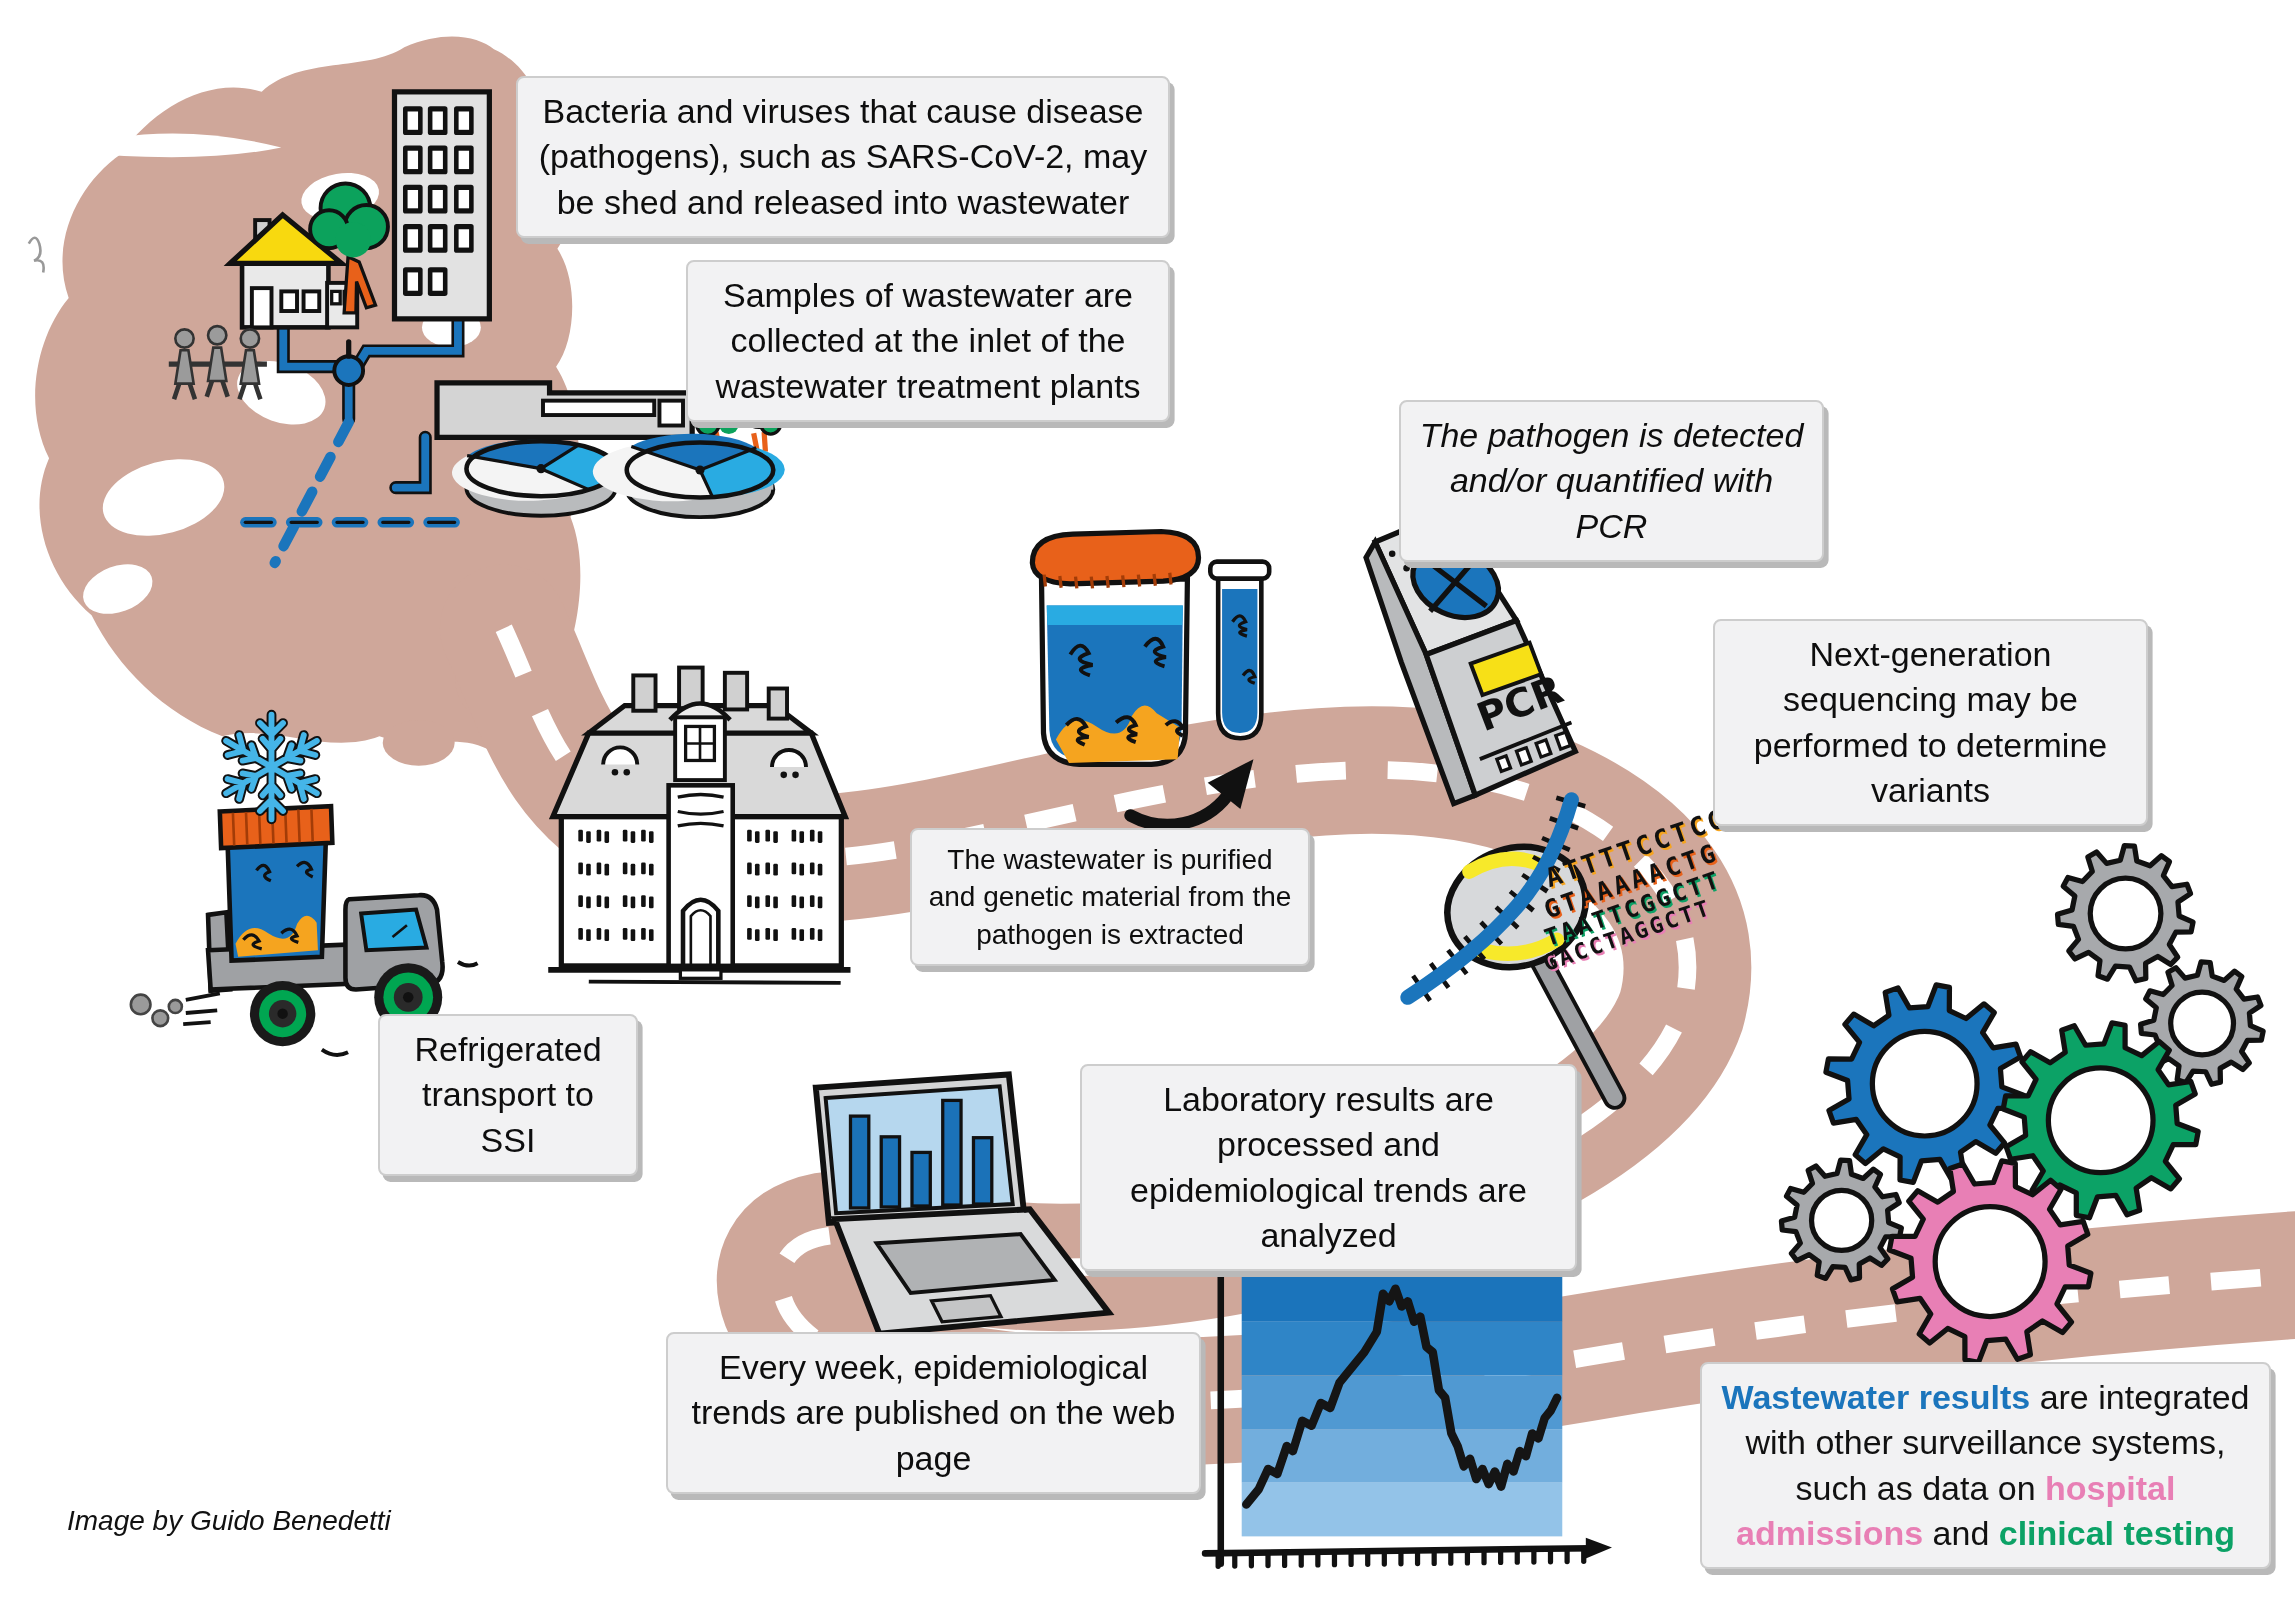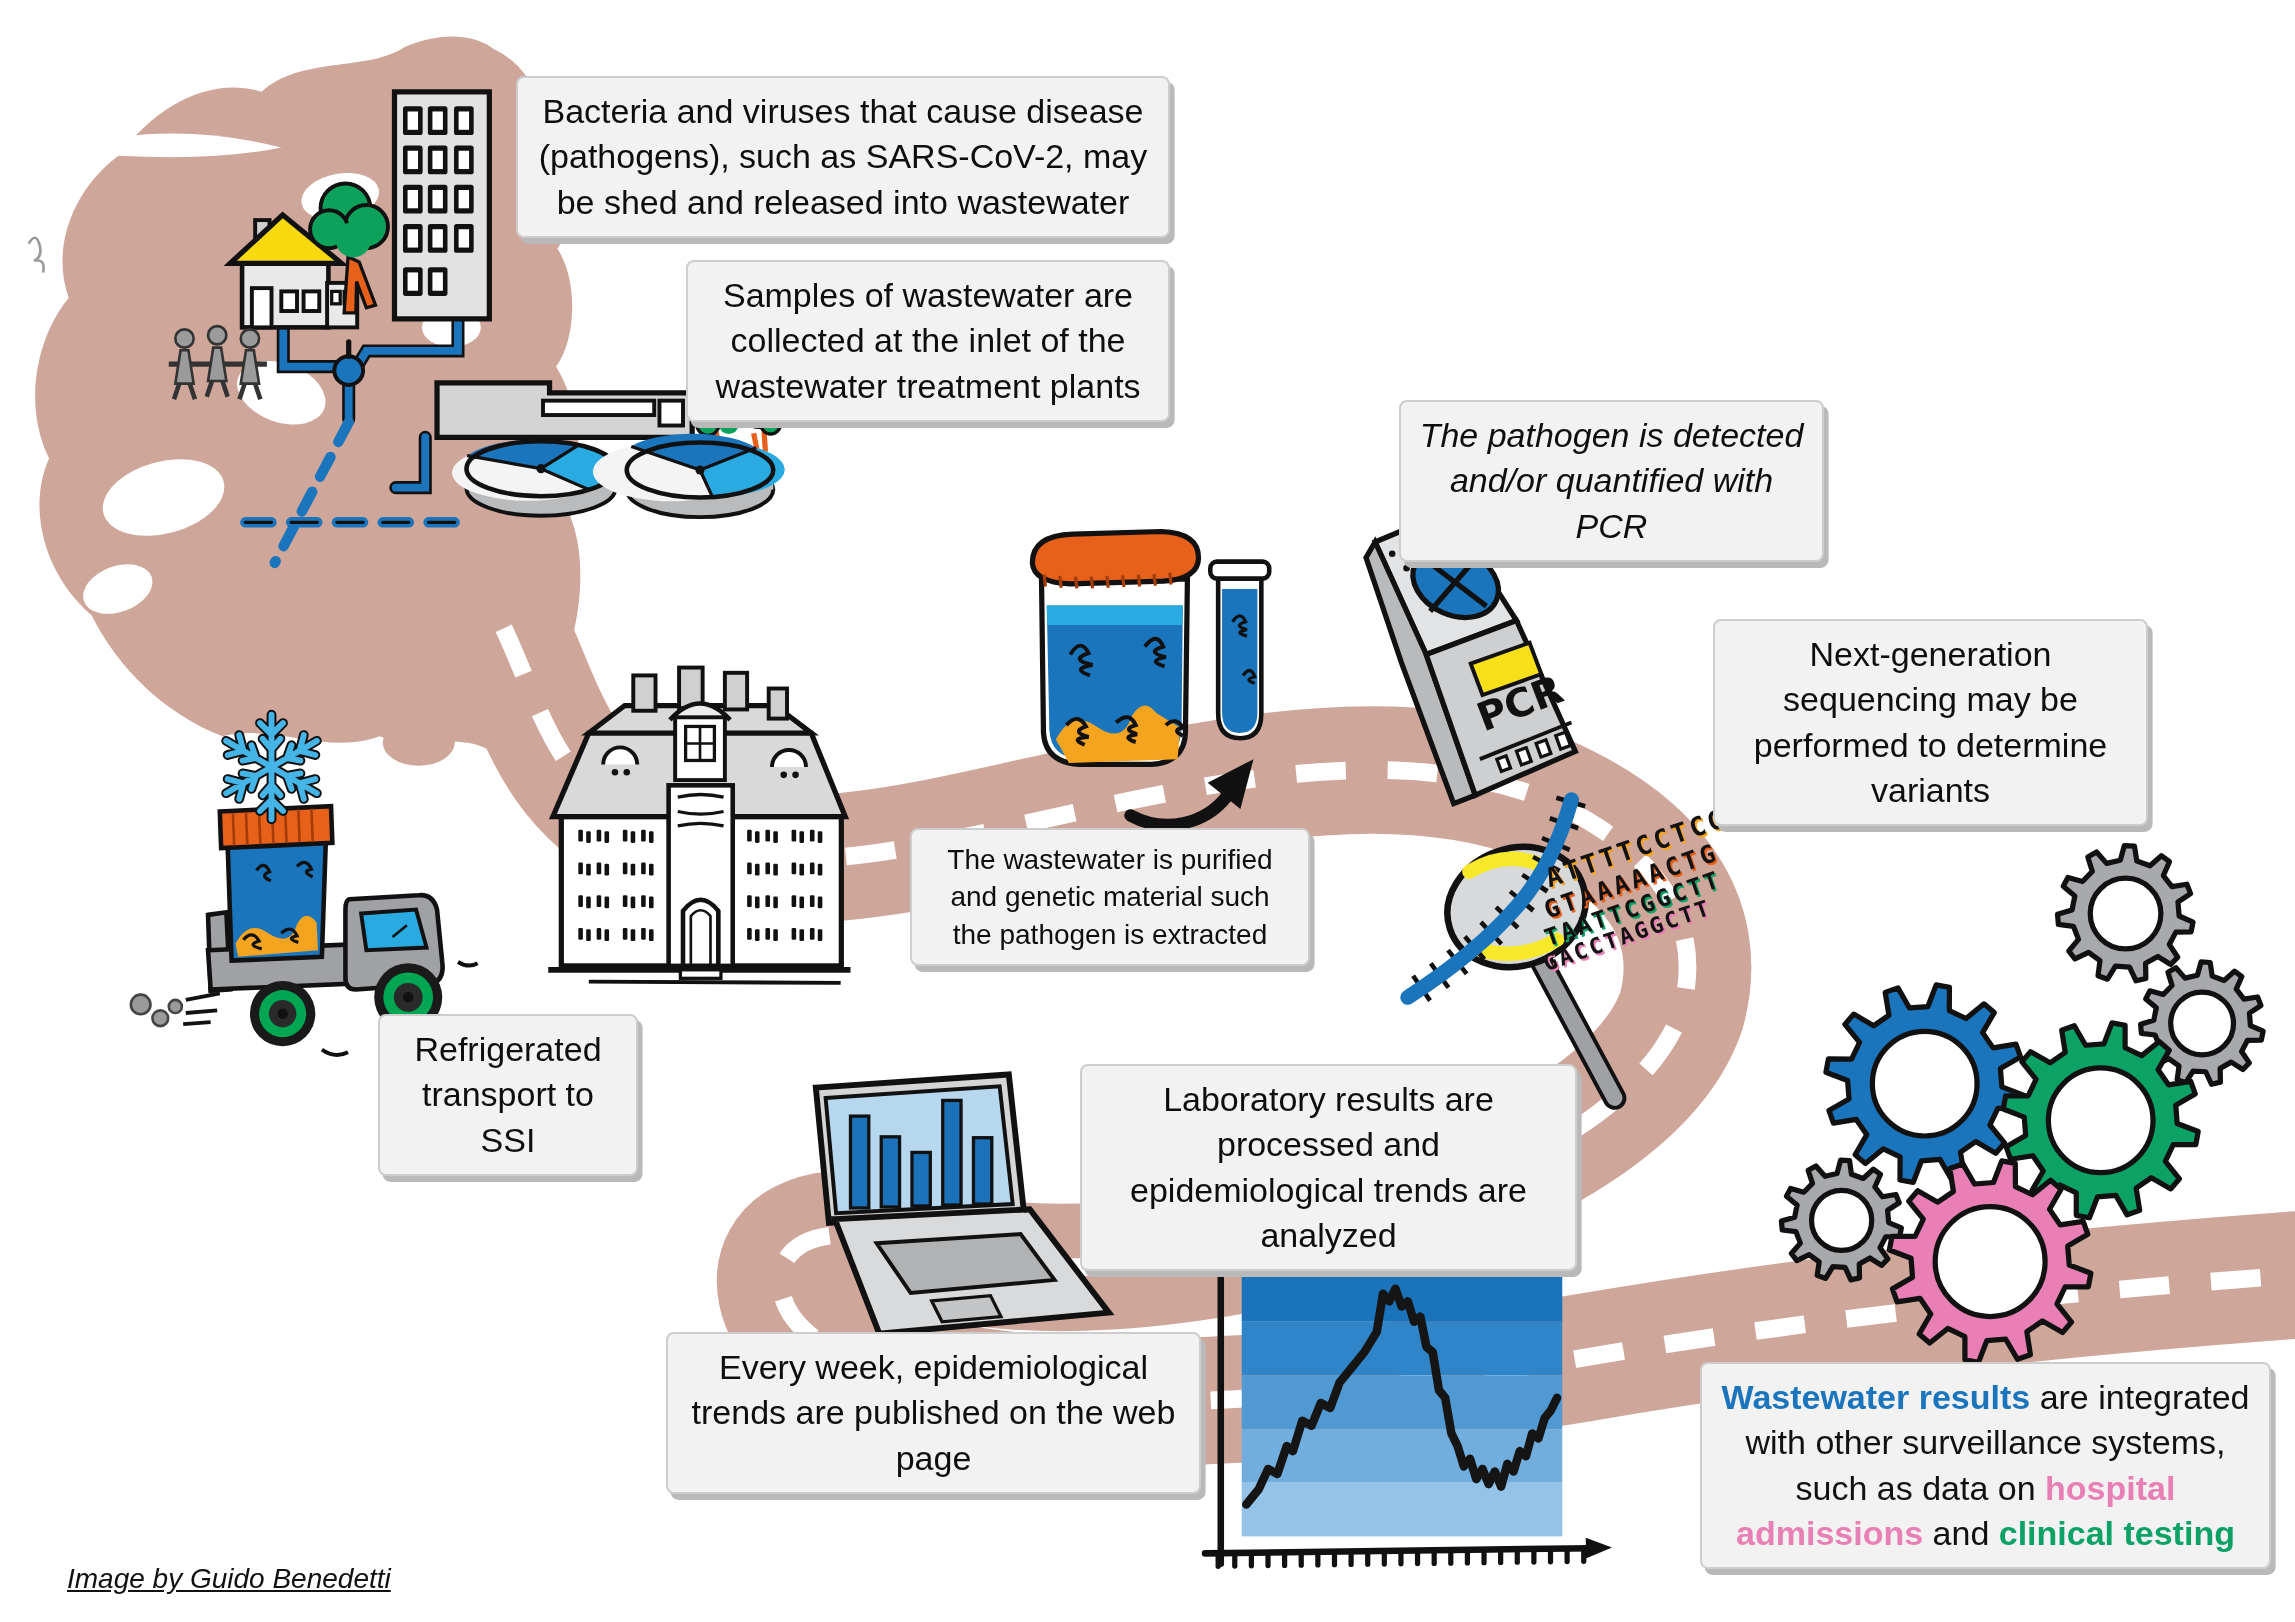--- a/index.html
+++ b/index.html
@@ -477,26 +477,26 @@
 </svg>
 
 <div class="callout" style="left:516px;top:76px;width:654px;">Bacteria and viruses that cause disease (pathogens), such as SARS-CoV-2, may be shed and released into wastewater</div>
 
 <div class="callout" style="left:686px;top:260px;width:484px;">Samples of wastewater are collected at the inlet of the wastewater treatment plants</div>
 
 <div class="callout" style="left:1399px;top:400px;width:425px;font-style:italic;">The pathogen is detected and/or quantified with PCR</div>
 
 <div class="callout" style="left:1713px;top:619px;width:435px;">Next-generation sequencing may be performed to determine variants</div>
 
-<div class="callout" style="left:910px;top:828px;width:400px;font-size:28px;">The wastewater is purified and genetic material such the pathogen is extracted</div>
+<div class="callout" style="left:910px;top:828px;width:400px;font-size:28px;">The wastewater is purified and genetic material from the pathogen is extracted</div>
 
 <div class="callout" style="left:1080px;top:1064px;width:497px;">Laboratory results are processed and epidemiological trends are analyzed</div>
 
 <div class="callout" style="left:378px;top:1014px;width:260px;">Refrigerated transport to SSI</div>
 
 <div class="callout" style="left:666px;top:1332px;width:535px;">Every week, epidemiological trends are published on the web page</div>
 
 <div class="callout" style="left:1700px;top:1362px;width:571px;"><span style="color: rgb(27, 117, 188); font-weight: bold;">Wastewater results</span><span style="color: rgb(17, 17, 17);"> are integrated with other surveillance systems, such as data on </span><span style="color: rgb(232, 127, 181); font-weight: bold;">hospital admissions</span><span style="color: rgb(17, 17, 17);"> and </span><span style="color: rgb(12, 162, 102); font-weight: bold;">clinical testing</span></div>
 
-<div class="credit" style="left:67px;top:1563px;text-decoration:underline;">Image by Guido Benedetti</div>
+<div class="credit" style="left:67px;top:1505px;">Image by Guido Benedetti</div>
 
 </div>
 
 
 </body></html>

